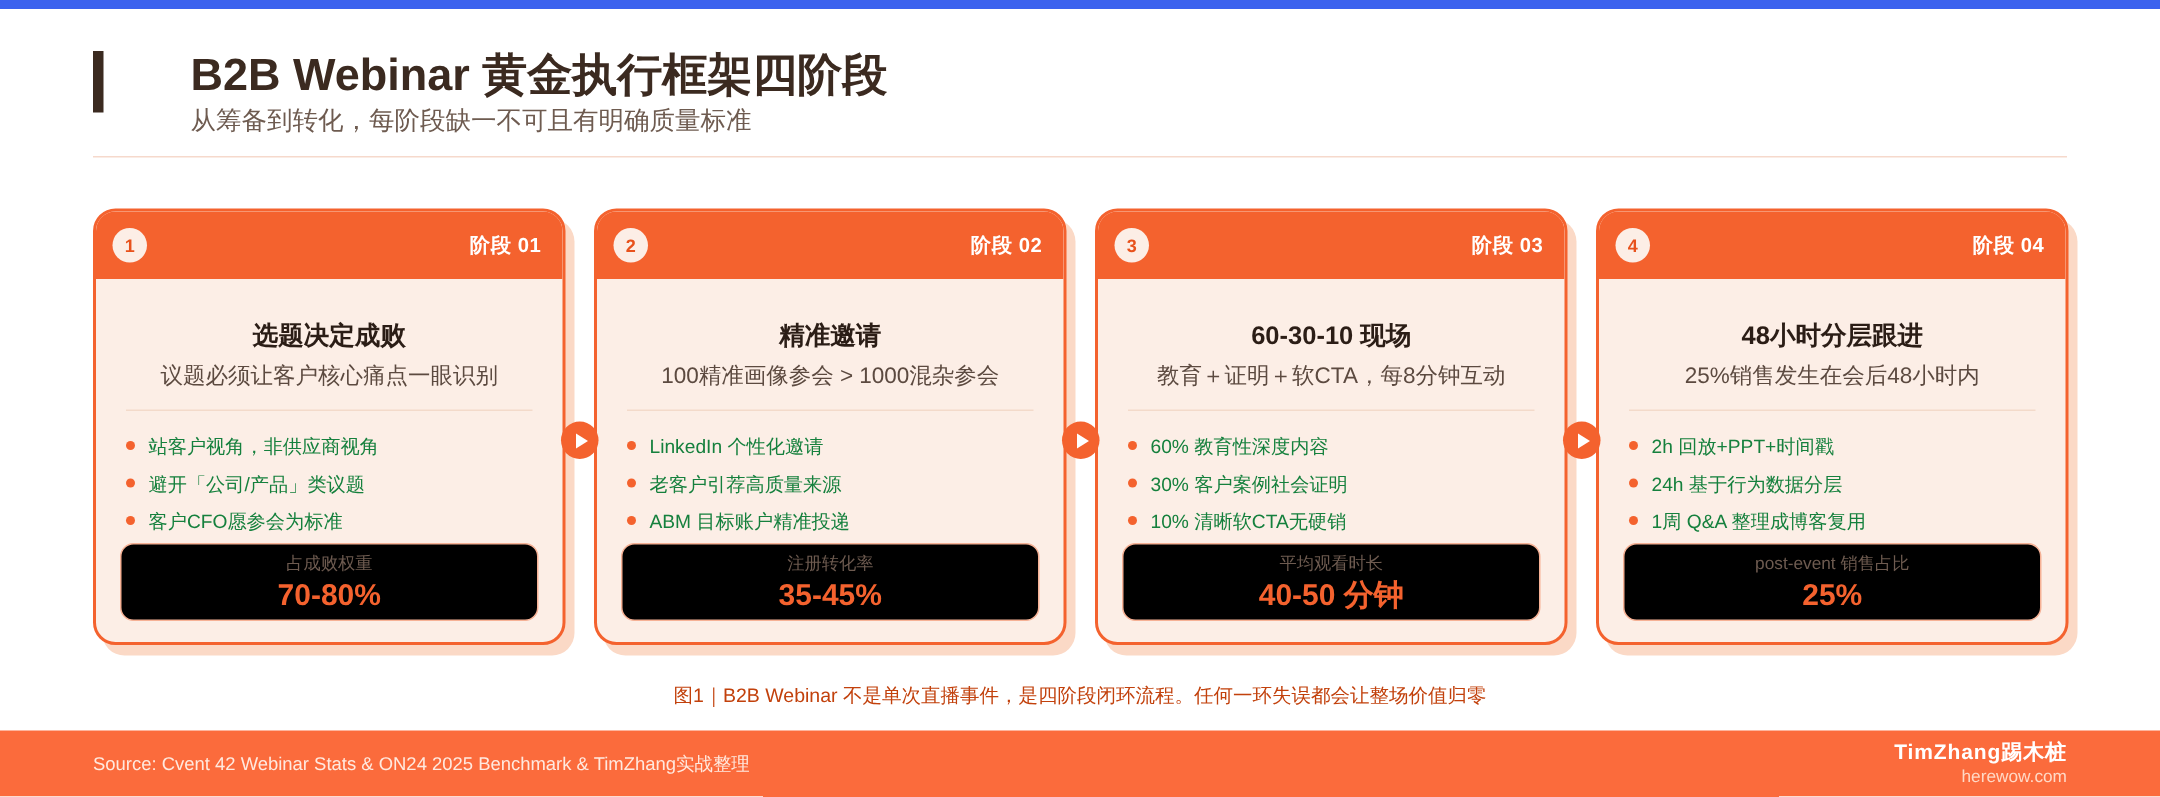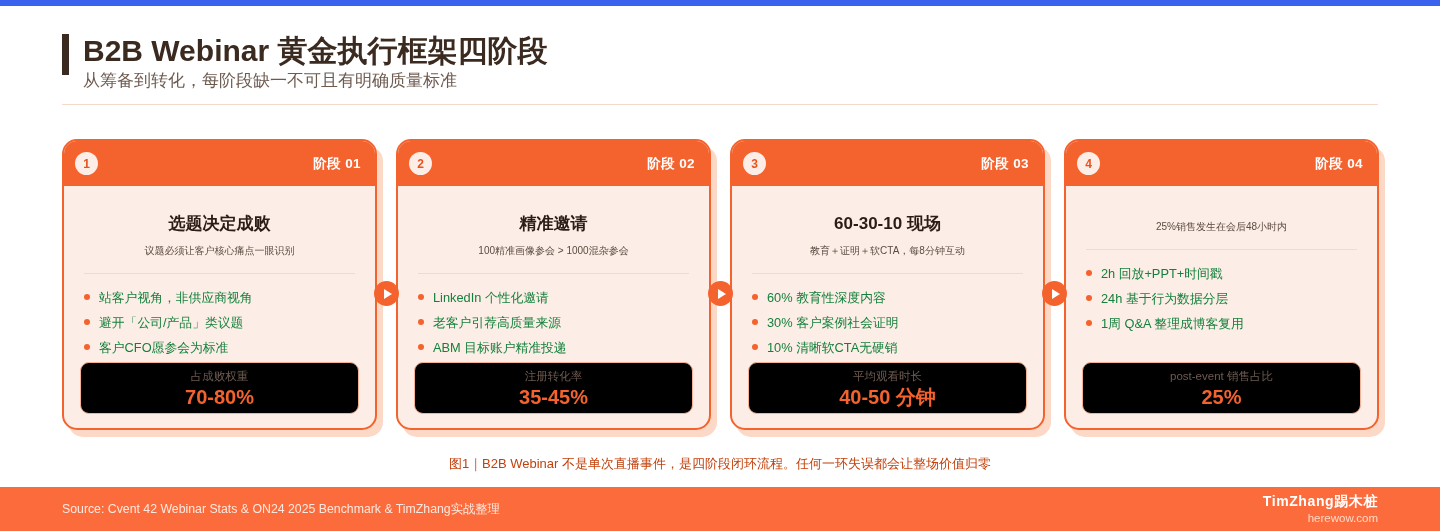--- a/index.html
+++ b/index.html
@@ -29,20 +29,21 @@
   .header {
     position: absolute;
     top: 32px;
     left: 62px;
     width: 1316px;
   }
 
   .title-row {
     display: flex;
     align-items: flex-start;
+    gap: 44px;
   }
 
   .title-bar {
     width: 7px;
     height: 41px;
     background: #3B2A20;
     margin-right: 14px;
     margin-top: 2px;
     flex: none;
   }
@@ -146,21 +147,21 @@
   .card-title {
     text-align: center;
     font-size: 17px;
     font-weight: bold;
     color: #2B1D16;
     line-height: 24px;
   }
 
   .card-sub {
     text-align: center;
-    font-size: 10px;
+    font-size: 15px;
     color: #5C4A40;
     line-height: 20px;
     margin-top: 5px;
     white-space: nowrap;
   }
 
   .card-divider {
     height: 1px;
     background: #F3DACA;
     margin: 12px 4px 0 4px;
@@ -386,20 +387,21 @@
         <span class="tri"></span>
       </div>
     </div>
     <div class="card-wrap">
       <div class="card">
         <div class="card-head">
           <div class="badge-num">4</div>
           <div class="stage-label">阶段 04</div>
         </div>
         <div class="card-body">
+          <div class="card-title">48小时分层跟进</div>
           <div class="card-sub">25%销售发生在会后48小时内</div>
           <div class="card-divider"></div>
           <ul class="bullets">
             <li><span class="dot"></span><span>2h 回放+PPT+时间戳</span></li>
             <li><span class="dot"></span><span>24h 基于行为数据分层</span></li>
             <li><span class="dot"></span><span>1周 Q&amp;A 整理成博客复用</span></li>
           </ul>
           <div class="stat-box">
             <div class="stat-label">post-event 销售占比</div>
             <div class="stat-value">25%</div>

